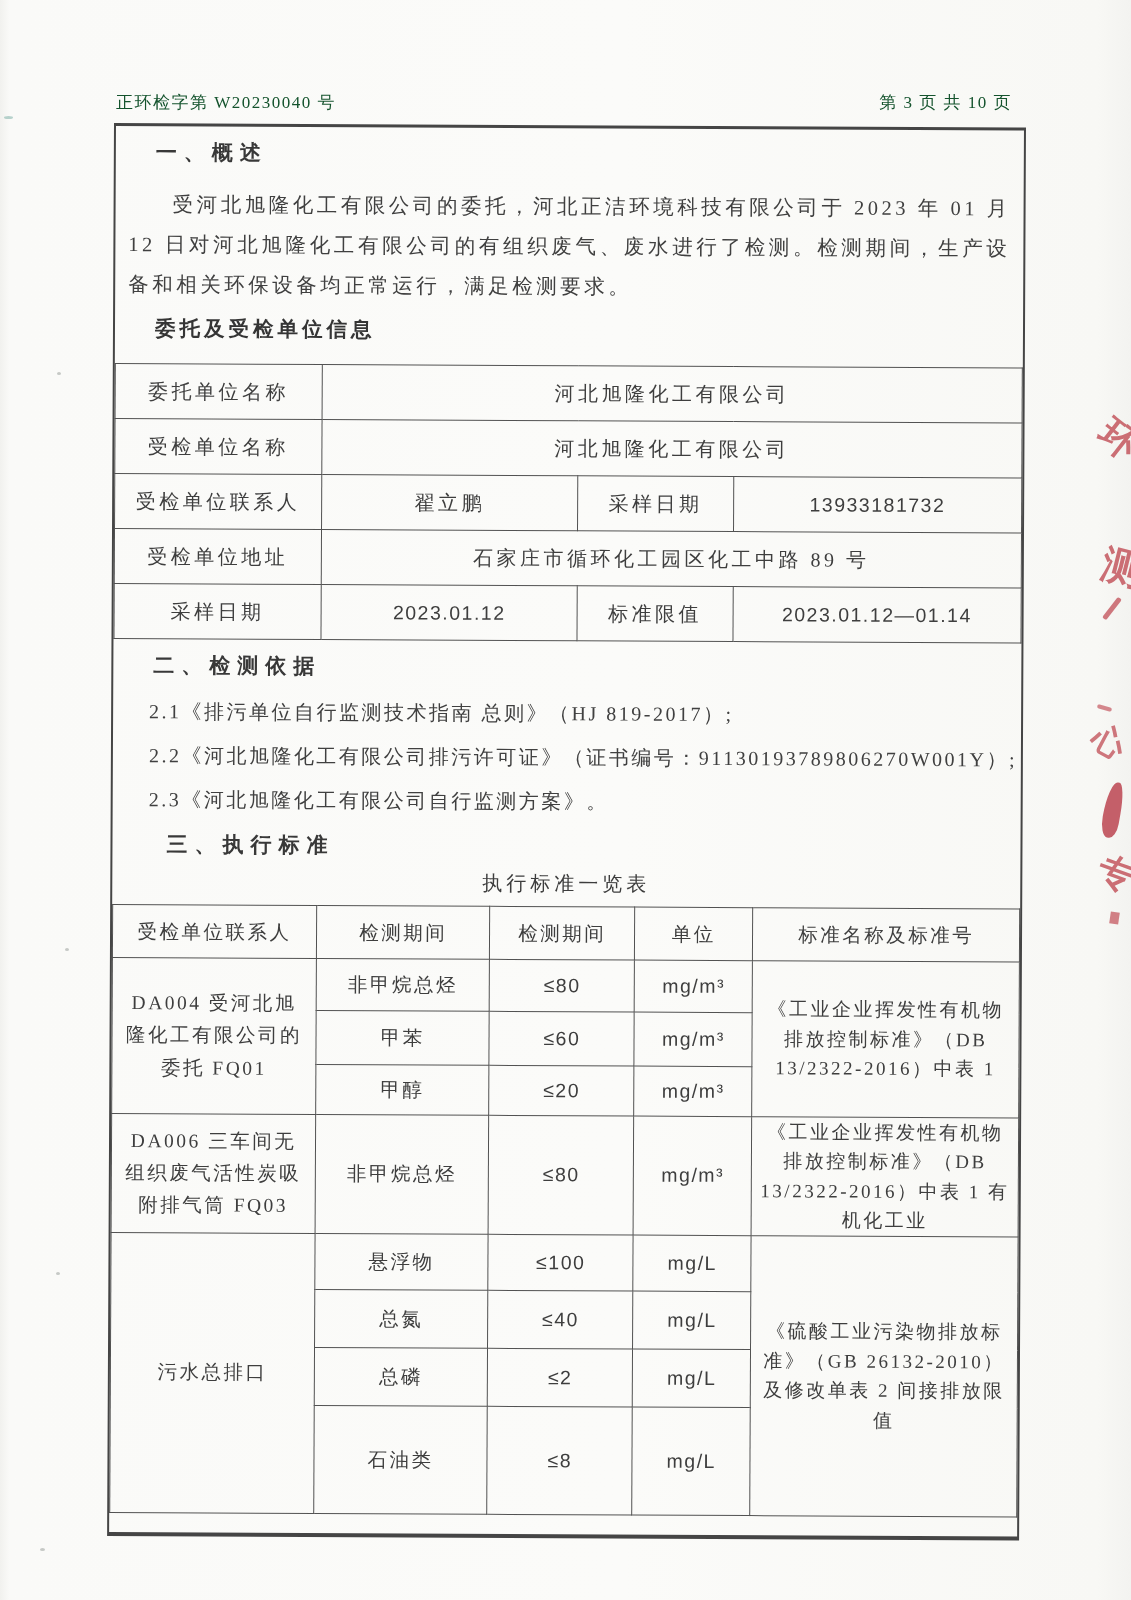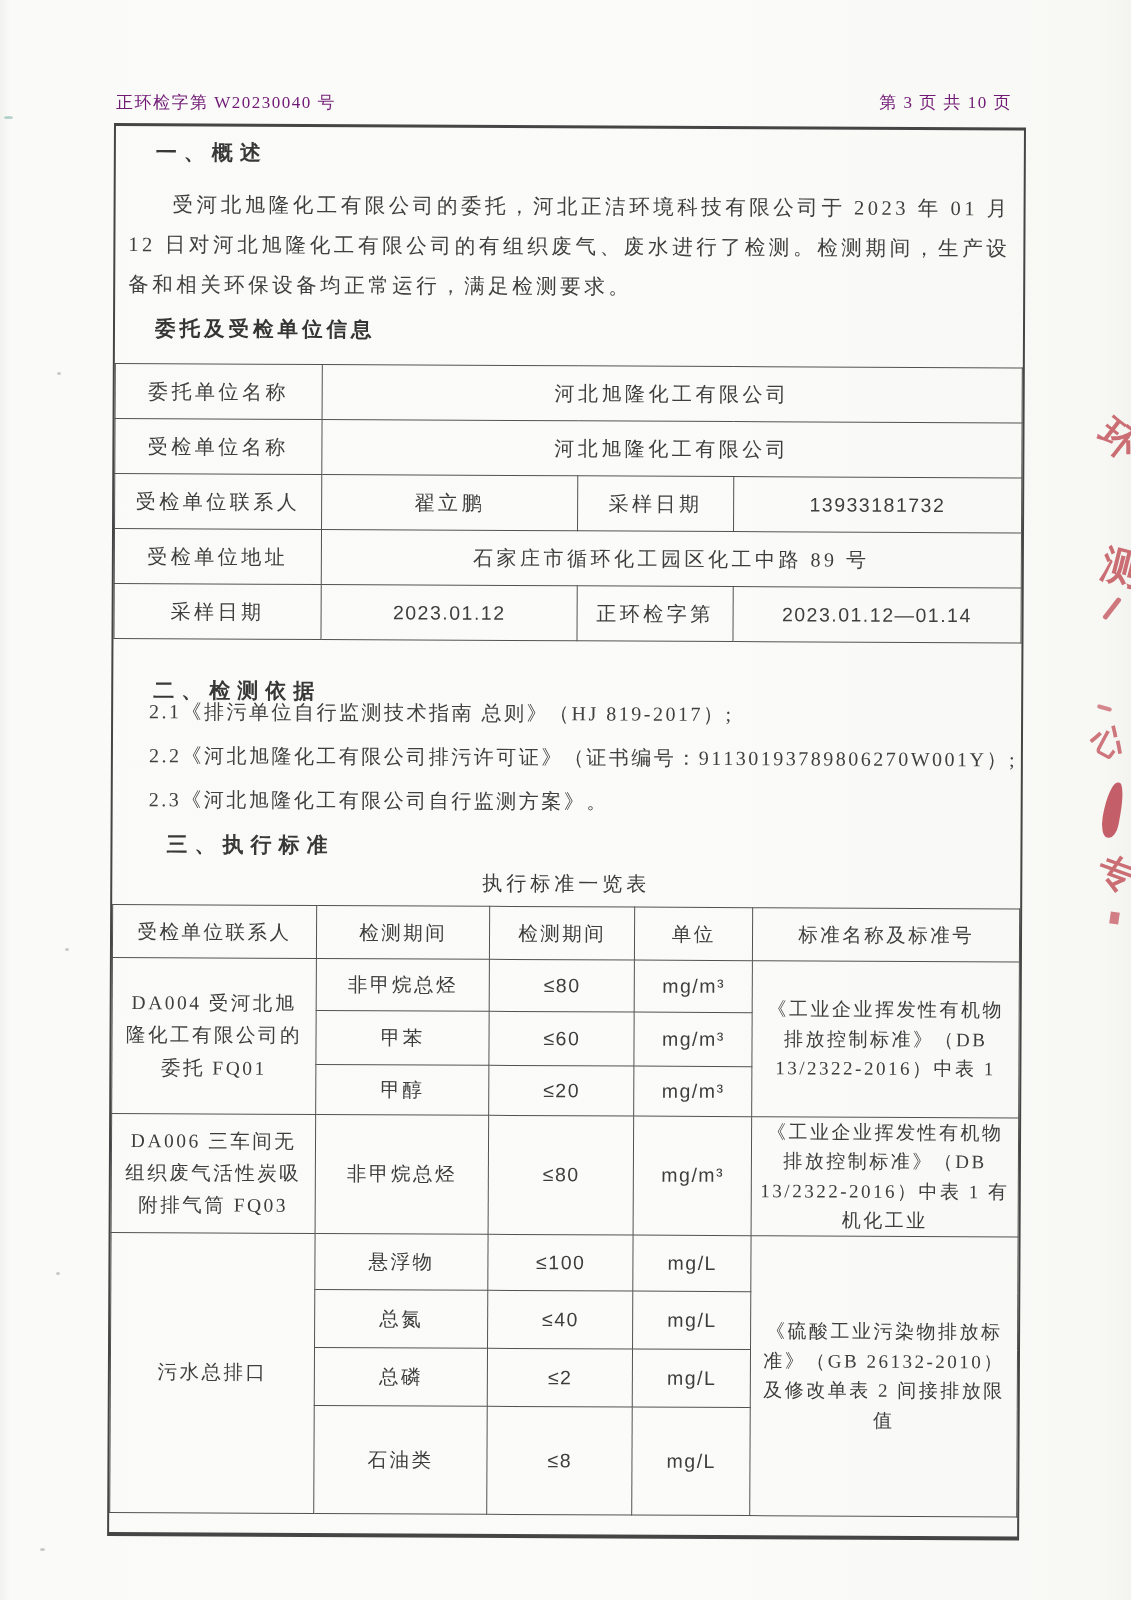--- a/index.html
+++ b/index.html
@@ -5,21 +5,21 @@
   html,body{margin:0;padding:0;}
   body{
     width:1131px;height:1600px;position:relative;overflow:hidden;
     background:linear-gradient(90deg,#f1f1ee 0px,#fafaf8 10px,#fbfbf9 55%,#f8f8f5 97%,#f3f3f0 100%);
     font-family:"Liberation Serif","DejaVu Serif",serif;
     color:#3c3c3c;
   }
   .page-header{
     position:absolute;left:116px;top:91px;width:896px;
     display:flex;justify-content:space-between;align-items:baseline;
-    font-size:17px;letter-spacing:1.5px;color:#701a75;
+    font-size:17px;letter-spacing:1.5px;color:#14532d;
   }
   .frame{
     position:absolute;left:114px;top:123px;width:908px;height:1406px;
     border:2.5px solid #454545;border-top-width:3.5px;border-bottom-width:4px;
     transform:rotate(0.28deg);transform-origin:0 0;
     background:transparent;
   }
   .frame > *{position:absolute;}
   .h-sec{font-size:21px;font-weight:700;letter-spacing:7px;color:#383838;white-space:nowrap;}
   .h-overview{left:40px;top:12px;}
@@ -30,21 +30,21 @@
   }
   .sub-heading{left:40px;top:188px;font-size:20.5px;font-weight:700;letter-spacing:4px;color:#353535;white-space:nowrap;}
   table{border-collapse:collapse;table-layout:fixed;}
   .t1{left:0;top:237px;width:100%;font-size:20px;}
   .t1 td{
     border:1.5px solid #525252;height:54px;
     text-align:center;vertical-align:middle;
     letter-spacing:3.5px;color:#3e3e3e;padding:0 4px;overflow:hidden;
   }
   .t1 td.num, .t2 td.num{font-family:"Liberation Sans","DejaVu Sans",sans-serif;letter-spacing:1.5px;font-size:19.5px;}
-  .h-basis{left:40px;top:550px;}
+  .h-basis{left:40px;top:525px;}
   .basis-item{left:36px;font-size:20px;letter-spacing:2.5px;white-space:nowrap;color:#404040;}
   .bi-0{top:572px;}.bi-1{top:616px;}.bi-2{top:660px;}
   .h-exec{left:54px;top:704px;}
   .table-title{left:0;top:742px;width:100%;text-align:center;font-size:20px;letter-spacing:4px;color:#3d3d3d;}
   .t2{left:0;top:778px;width:100%;font-size:19.5px;}
   .t2 th,.t2 td{
     border:1.5px solid #525252;text-align:center;vertical-align:middle;
     letter-spacing:2.5px;font-weight:400;color:#3e3e3e;padding:0 5px;overflow:hidden;
   }
   .t2 .point{line-height:1.65;padding:0 10px;}
@@ -110,21 +110,21 @@
         <td>采样日期</td>
         <td class="num">13933181732</td>
       </tr>
       <tr>
         <td>受检单位地址</td>
         <td colspan="3">石家庄市循环化工园区化工中路 89 号</td>
       </tr>
       <tr>
         <td>采样日期</td>
         <td class="num">2023.01.12</td>
-        <td>正环检字第</td>
+        <td>标准限值</td>
         <td class="num">2023.01.12—01.14</td>
       </tr>
     </tbody>
   </table>
 
   <div class="h-sec h-basis">二、检测依据</div>
   <div class="basis-item bi-0">2.1《排污单位自行监测技术指南 总则》（HJ 819-2017）;</div>
   <div class="basis-item bi-1">2.2《河北旭隆化工有限公司排污许可证》（证书编号：91130193789806270W001Y）;</div>
   <div class="basis-item bi-2">2.3《河北旭隆化工有限公司自行监测方案》。</div>
 

